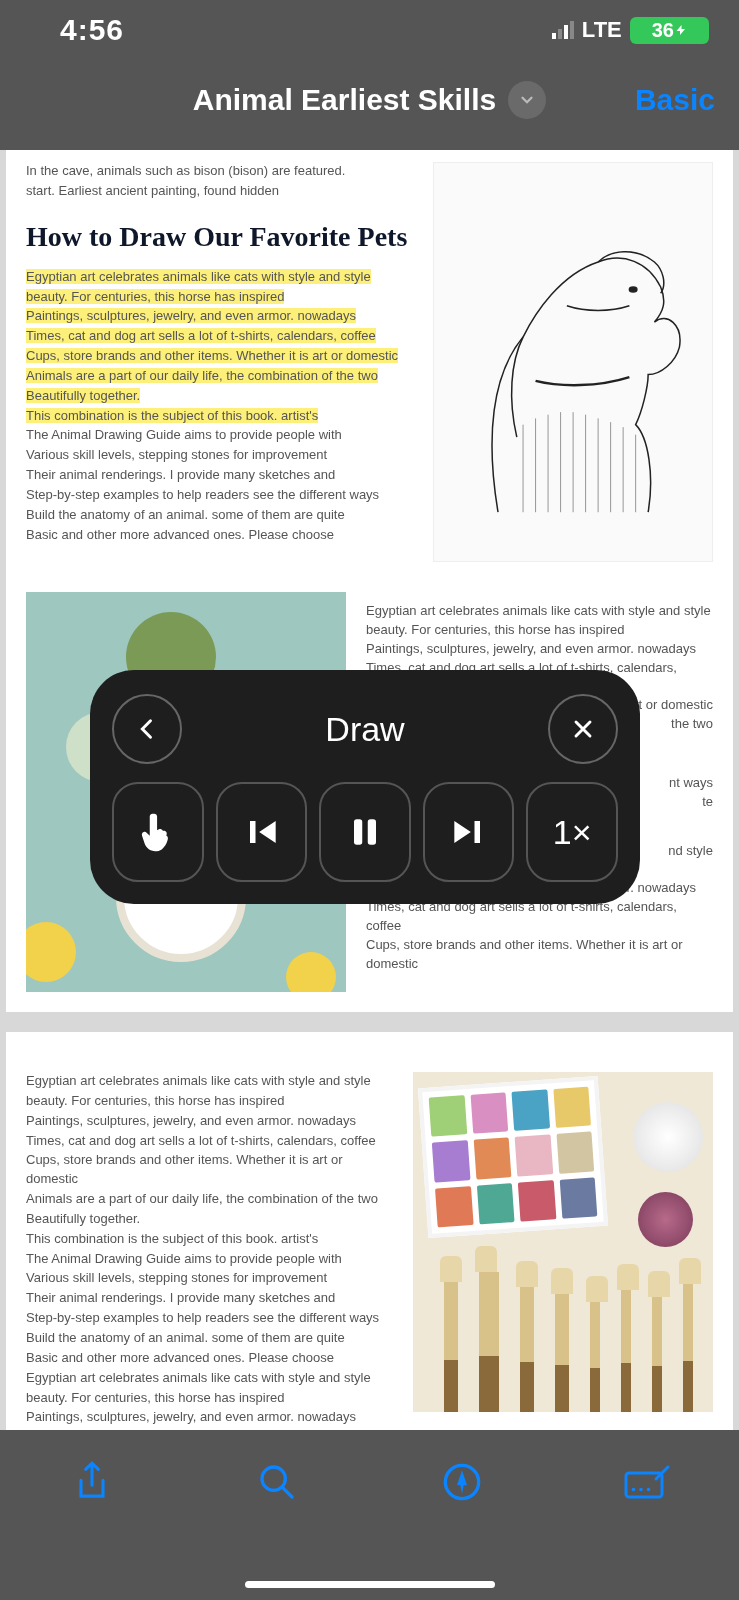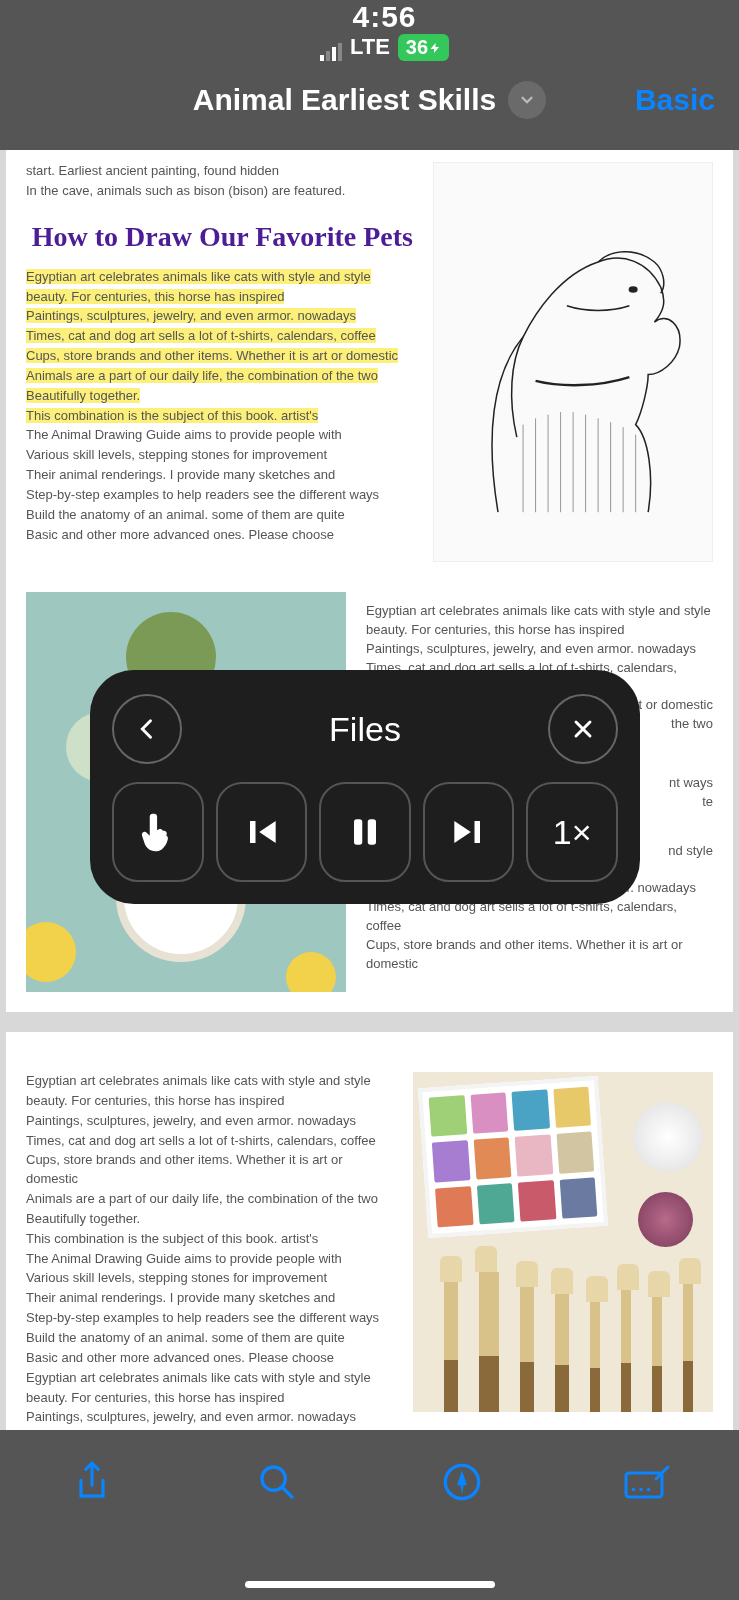--- a/index.html
+++ b/index.html
@@ -1,34 +1,34 @@
 <!DOCTYPE html>
 <html><head>
 <meta charset="utf-8">
 <style>
   * { box-sizing: border-box; margin: 0; padding: 0; }
   html, body { width: 739px; height: 1600px; font-family: -apple-system, Helvetica, Arial, sans-serif; background: #555; overflow: hidden; }
   .phone { width: 739px; height: 1600px; position: relative; background: #555; }
-  .status-bar { height: 60px; display: flex; align-items: center; justify-content: space-between; padding: 0 30px 0 60px; color: #fff; font-weight: 600; flex-direction: column; }
+  .status-bar { height: 60px; display: flex; align-items: center; justify-content: space-between; padding: 0 30px 0 60px; color: #fff; font-weight: 600; }
   .status-left { font-size: 30px; letter-spacing: 1px; }
-  .status-right { display: flex; gap: 8px; font-size: 22px; }
+  .status-right { display: flex; align-items: center; gap: 8px; font-size: 22px; }
   .signal { display: inline-flex; gap: 2px; align-items: flex-end; }
   .signal i { width: 4px; background: #fff; display: inline-block; }
   .signal i.dim { background: #888; }
-  .battery { background: #34c759; color: #fff; border-radius: 6px; padding: 2px 8px; font-size: 20px; font-weight: 700; display:flex; align-items:center; }
+  .battery { background: #34c759; color: #fff; border-radius: 6px; padding: 2px 22px; font-size: 20px; font-weight: 700; display:flex; align-items:center; }
   .nav-bar { height: 80px; display: flex; align-items: center; justify-content: center; position: relative; }
   .nav-title { color: #fff; font-size: 30px; font-weight: 600; }
   .chevron-badge { width: 38px; height: 38px; border-radius: 50%; background: #6a6a6a; display: flex; align-items: center; justify-content: center; margin-left: 12px; }
   .nav-done { position: absolute; right: 24px; color: #0a84ff; font-size: 30px; font-weight: 600; }
   .doc-area { position: absolute; top: 150px; left: 0; right: 0; bottom: 170px; background: #d8d8d8; overflow: hidden; }
   .page { background: #fff; margin: 0 6px 20px; padding: 12px 0 20px; }
   .page1 .row1 { display: flex; padding: 0 20px; gap: 20px; }
   .col-text { flex: 1; font-size: 13px; color: #555; line-height: 1.45; }
   .col-text p { margin-bottom: 1px; }
-  .h2 { font-family: Georgia, 'Times New Roman', serif; font-weight: 700; font-size: 28px; color: #4c1d95; line-height: 1.25; margin: 18px 0 14px; text-align: right; }
+  .h2 { font-family: Georgia, 'Times New Roman', serif; font-weight: 700; font-size: 28px; color: #0f172a; line-height: 1.25; margin: 18px 0 14px; }
   .hl { background: #fdf07a; }
   .img-box { background: #fafafa; border: 1px solid #eee; display: flex; align-items: center; justify-content: center; }
   .dog-box { width: 280px; height: 400px; }
   .dog-svg { width: 90%; height: 90%; }
   .page1 .row2 { display: flex; padding: 30px 20px 0; gap: 20px; }
   .flower-box { width: 320px; height: 400px; background: #9ec7c0; position: relative; overflow: hidden; }
   .col-text2 { flex: 1; font-size: 13px; color: #555; line-height: 1.45; padding-top: 10px; }
   .page2 { padding-top: 40px; }
   .page2 .row { display: flex; padding: 0 20px; gap: 20px; }
   .paint-box { width: 300px; height: 340px; background: #efe8d6; position: relative; }
@@ -80,22 +80,22 @@
           <path fill="none" stroke="#bbb" stroke-width="3" stroke-linecap="round" d="M6 9l6 6 6-6"></path>
         </svg>
   </span>
   <span class="nav-done">Basic</span>
 </div>
 
 <div class="doc-area">
   <div class="page page1">
     <div class="row1">
       <div class="col-text">
+        <p>In the cave, animals such as bison (bison) are featured.</p>
         <p>start. Earliest ancient painting, found hidden</p>
-        <p>In the cave, animals such as bison (bison) are featured.</p>
         <h2 class="h2">How to Draw Our Favorite Pets</h2>
         <p><span class="hl">Egyptian art celebrates animals like cats with style and style</span></p>
         <p><span class="hl">beauty. For centuries, this horse has inspired</span></p>
         <p><span class="hl">Paintings, sculptures, jewelry, and even armor. nowadays</span></p>
         <p><span class="hl">Times, cat and dog art sells a lot of t-shirts, calendars, coffee</span></p>
         <p><span class="hl">Cups, store brands and other items. Whether it is art or domestic</span></p>
         <p><span class="hl">Animals are a part of our daily life, the combination of the two</span></p>
         <p><span class="hl">Beautifully together.</span></p>
         <p><span class="hl">This combination is the subject of this book. artist's</span></p>
         <p>The Animal Drawing Guide aims to provide people with</p>
@@ -203,21 +203,21 @@
   </div>
 </div>
 
 <div class="audio-panel">
   <div class="ap-header">
     <div class="ap-circle">
       <svg width="28" height="28" viewBox="0 0 24 24">
             <path fill="none" stroke="#fff" stroke-width="2.5" stroke-linecap="round" d="M15 5l-7 7 7 7"></path>
           </svg>
     </div>
-    <div class="ap-title">Files</div>
+    <div class="ap-title">Draw</div>
     <div class="ap-circle">
       <svg width="28" height="28" viewBox="0 0 24 24">
             <path fill="none" stroke="#fff" stroke-width="2.5" stroke-linecap="round" d="M6 6l12 12M18 6L6 18"></path>
           </svg>
     </div>
   </div>
   <div class="ap-controls">
     <div class="ap-btn">
       <svg width="44" height="44" viewBox="0 0 24 24">
             <path fill="#fff" d="M10 2c.8 0 1.5.7 1.5 1.5V11l1-.5c.7-.4 1.6-.1 2 .6l.2.4c.7-.3 1.5 0 1.9.7.3.6.2 1.2-.1 1.7.6.3 1 1 .9 1.7-.2 1.5-1.3 4.4-3.4 5.9-1 .7-2.2 1-3.5 1-2.8 0-5-1.8-5.8-4.2L3.3 14c-.3-.8.1-1.7.9-2 .6-.2 1.2 0 1.6.4l1.7 1.7V3.5C7.5 2.7 8.2 2 9 2h1z"></path>

